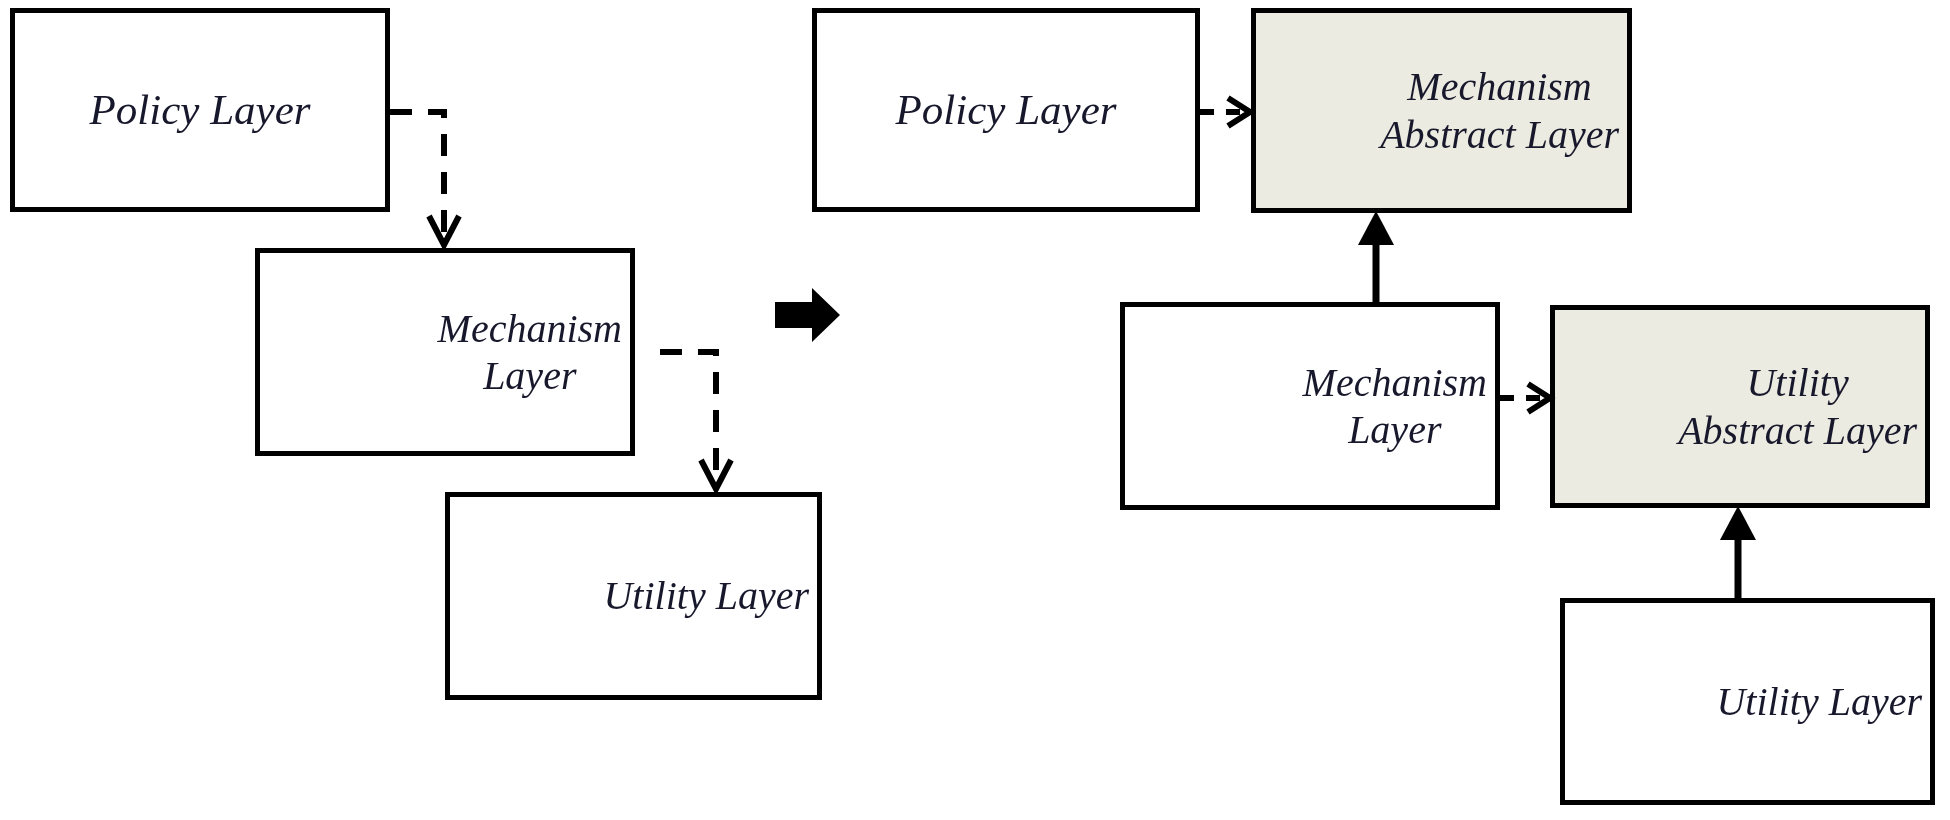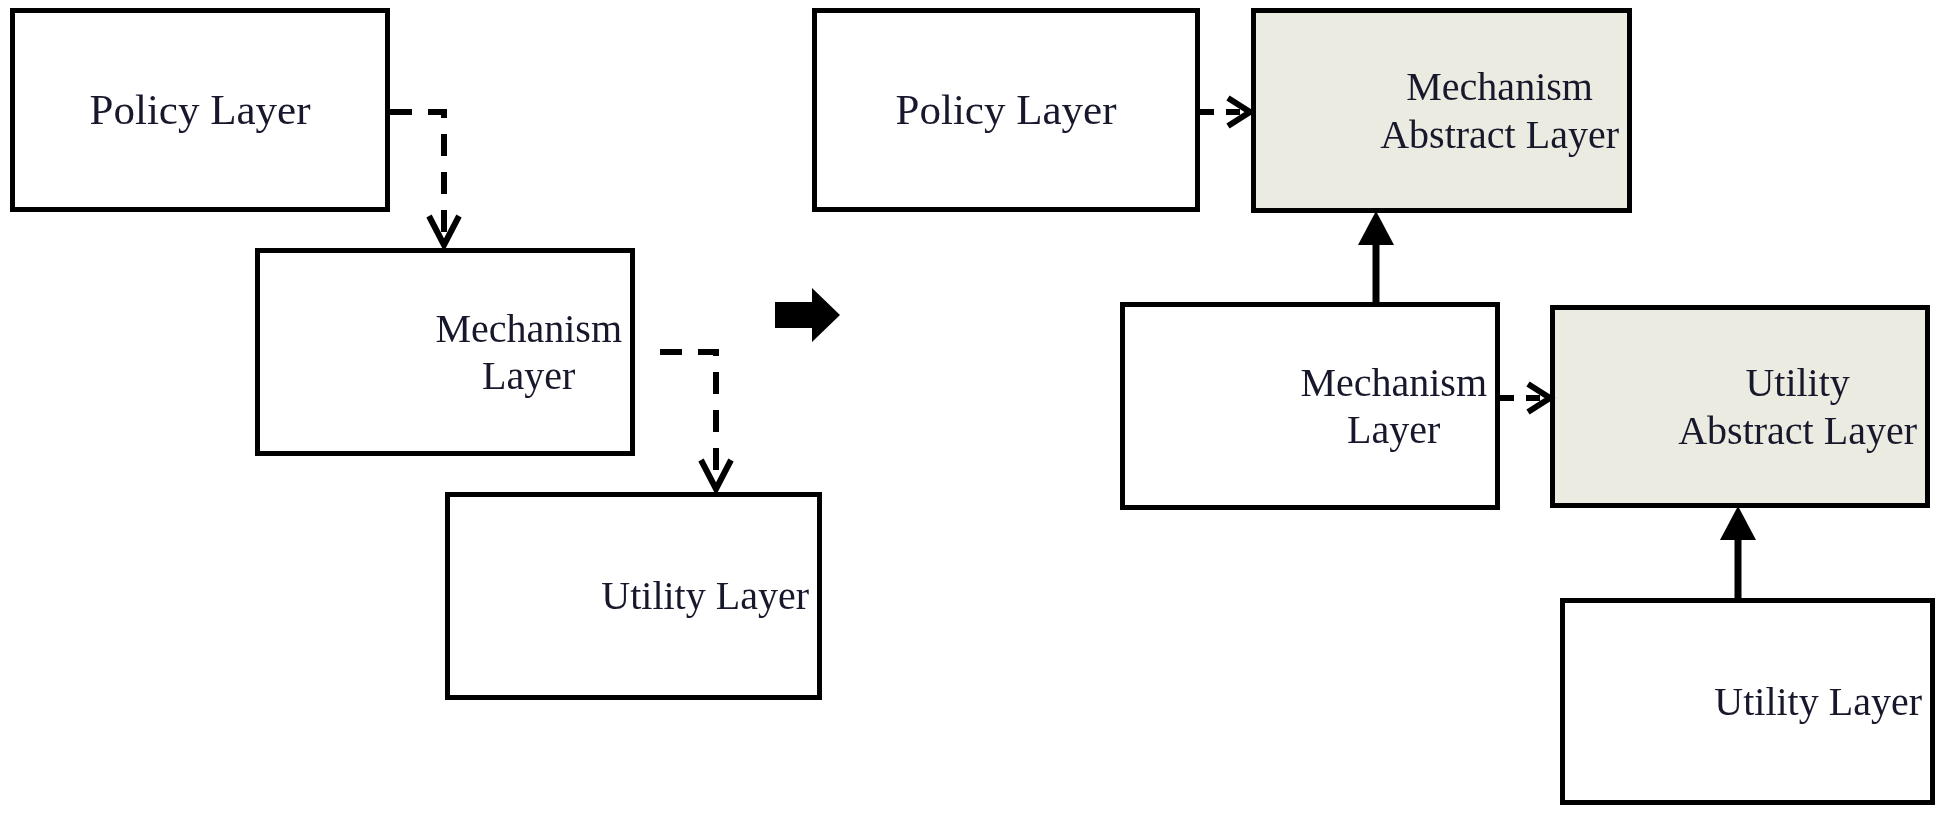--- a/index.html
+++ b/index.html
@@ -28,20 +28,21 @@
     align-items: center;
     justify-content: center;
     text-align: center;
     line-height: 1.18;
     color: #18182c;
   }
   .node .label {
     display: block;
     white-space: pre-line;
     padding: 0 8px;
+    font-style: italic;
   }
   .node.shaded {
     background: #ecebe1;
   }
   .f-big  { font-size: 43px; }
   .f-med  { font-size: 40px; justify-content: flex-end; }
 
   
   #links {
     position: absolute;

